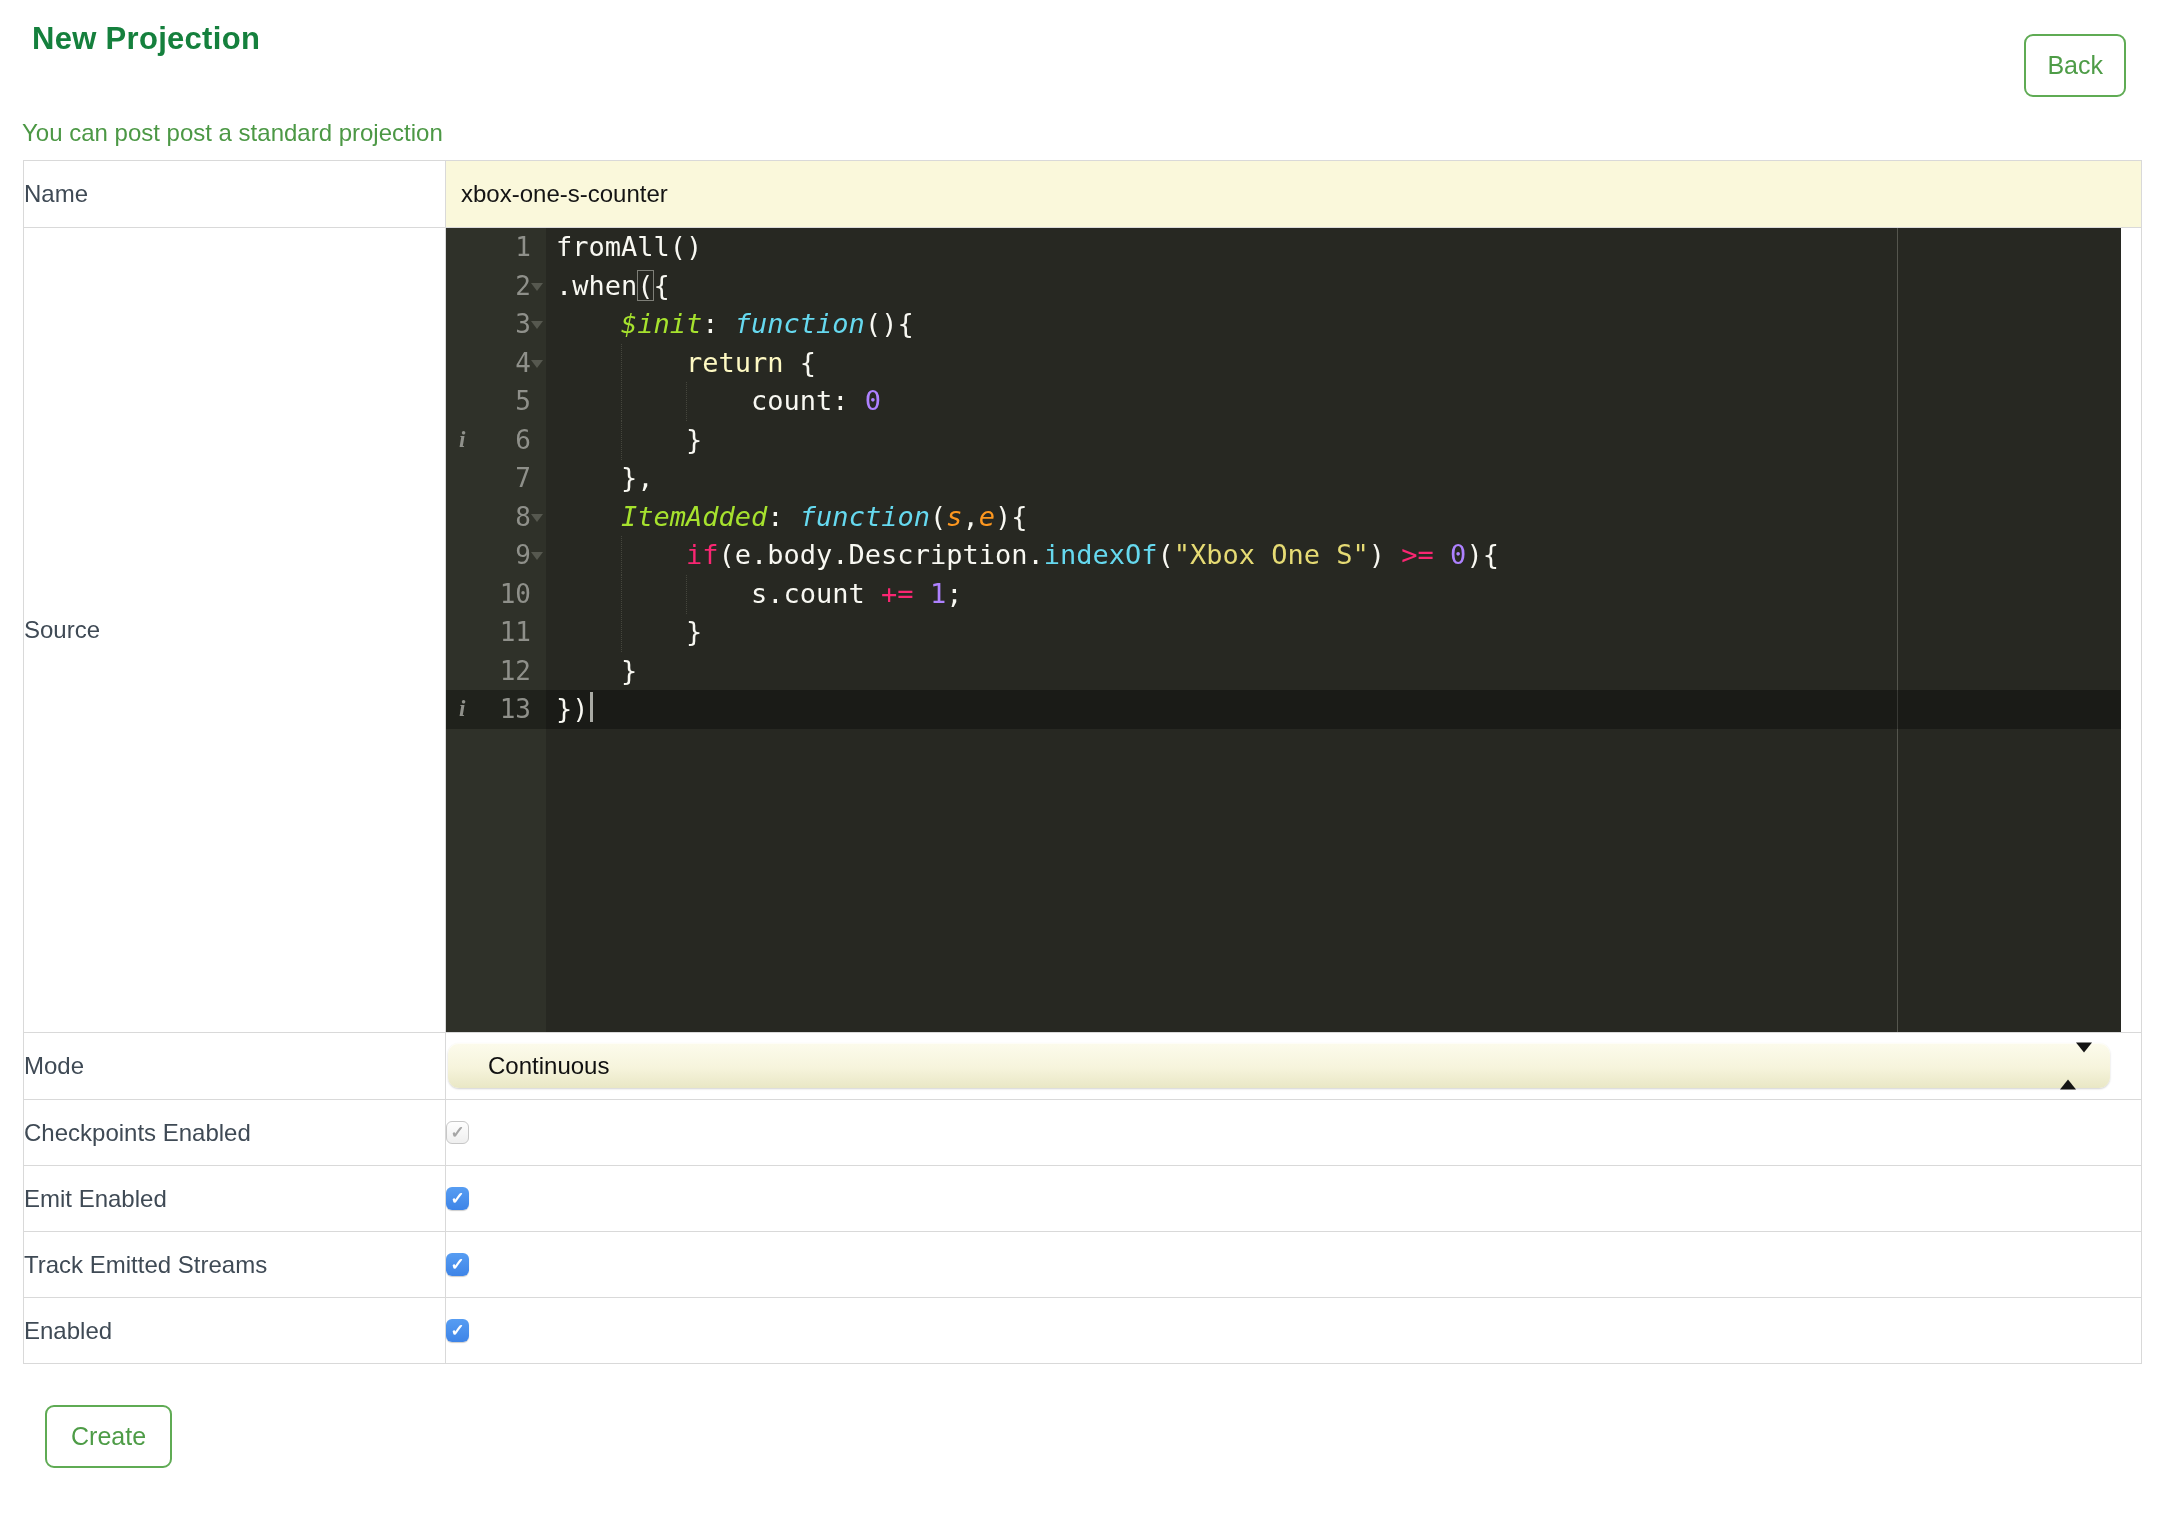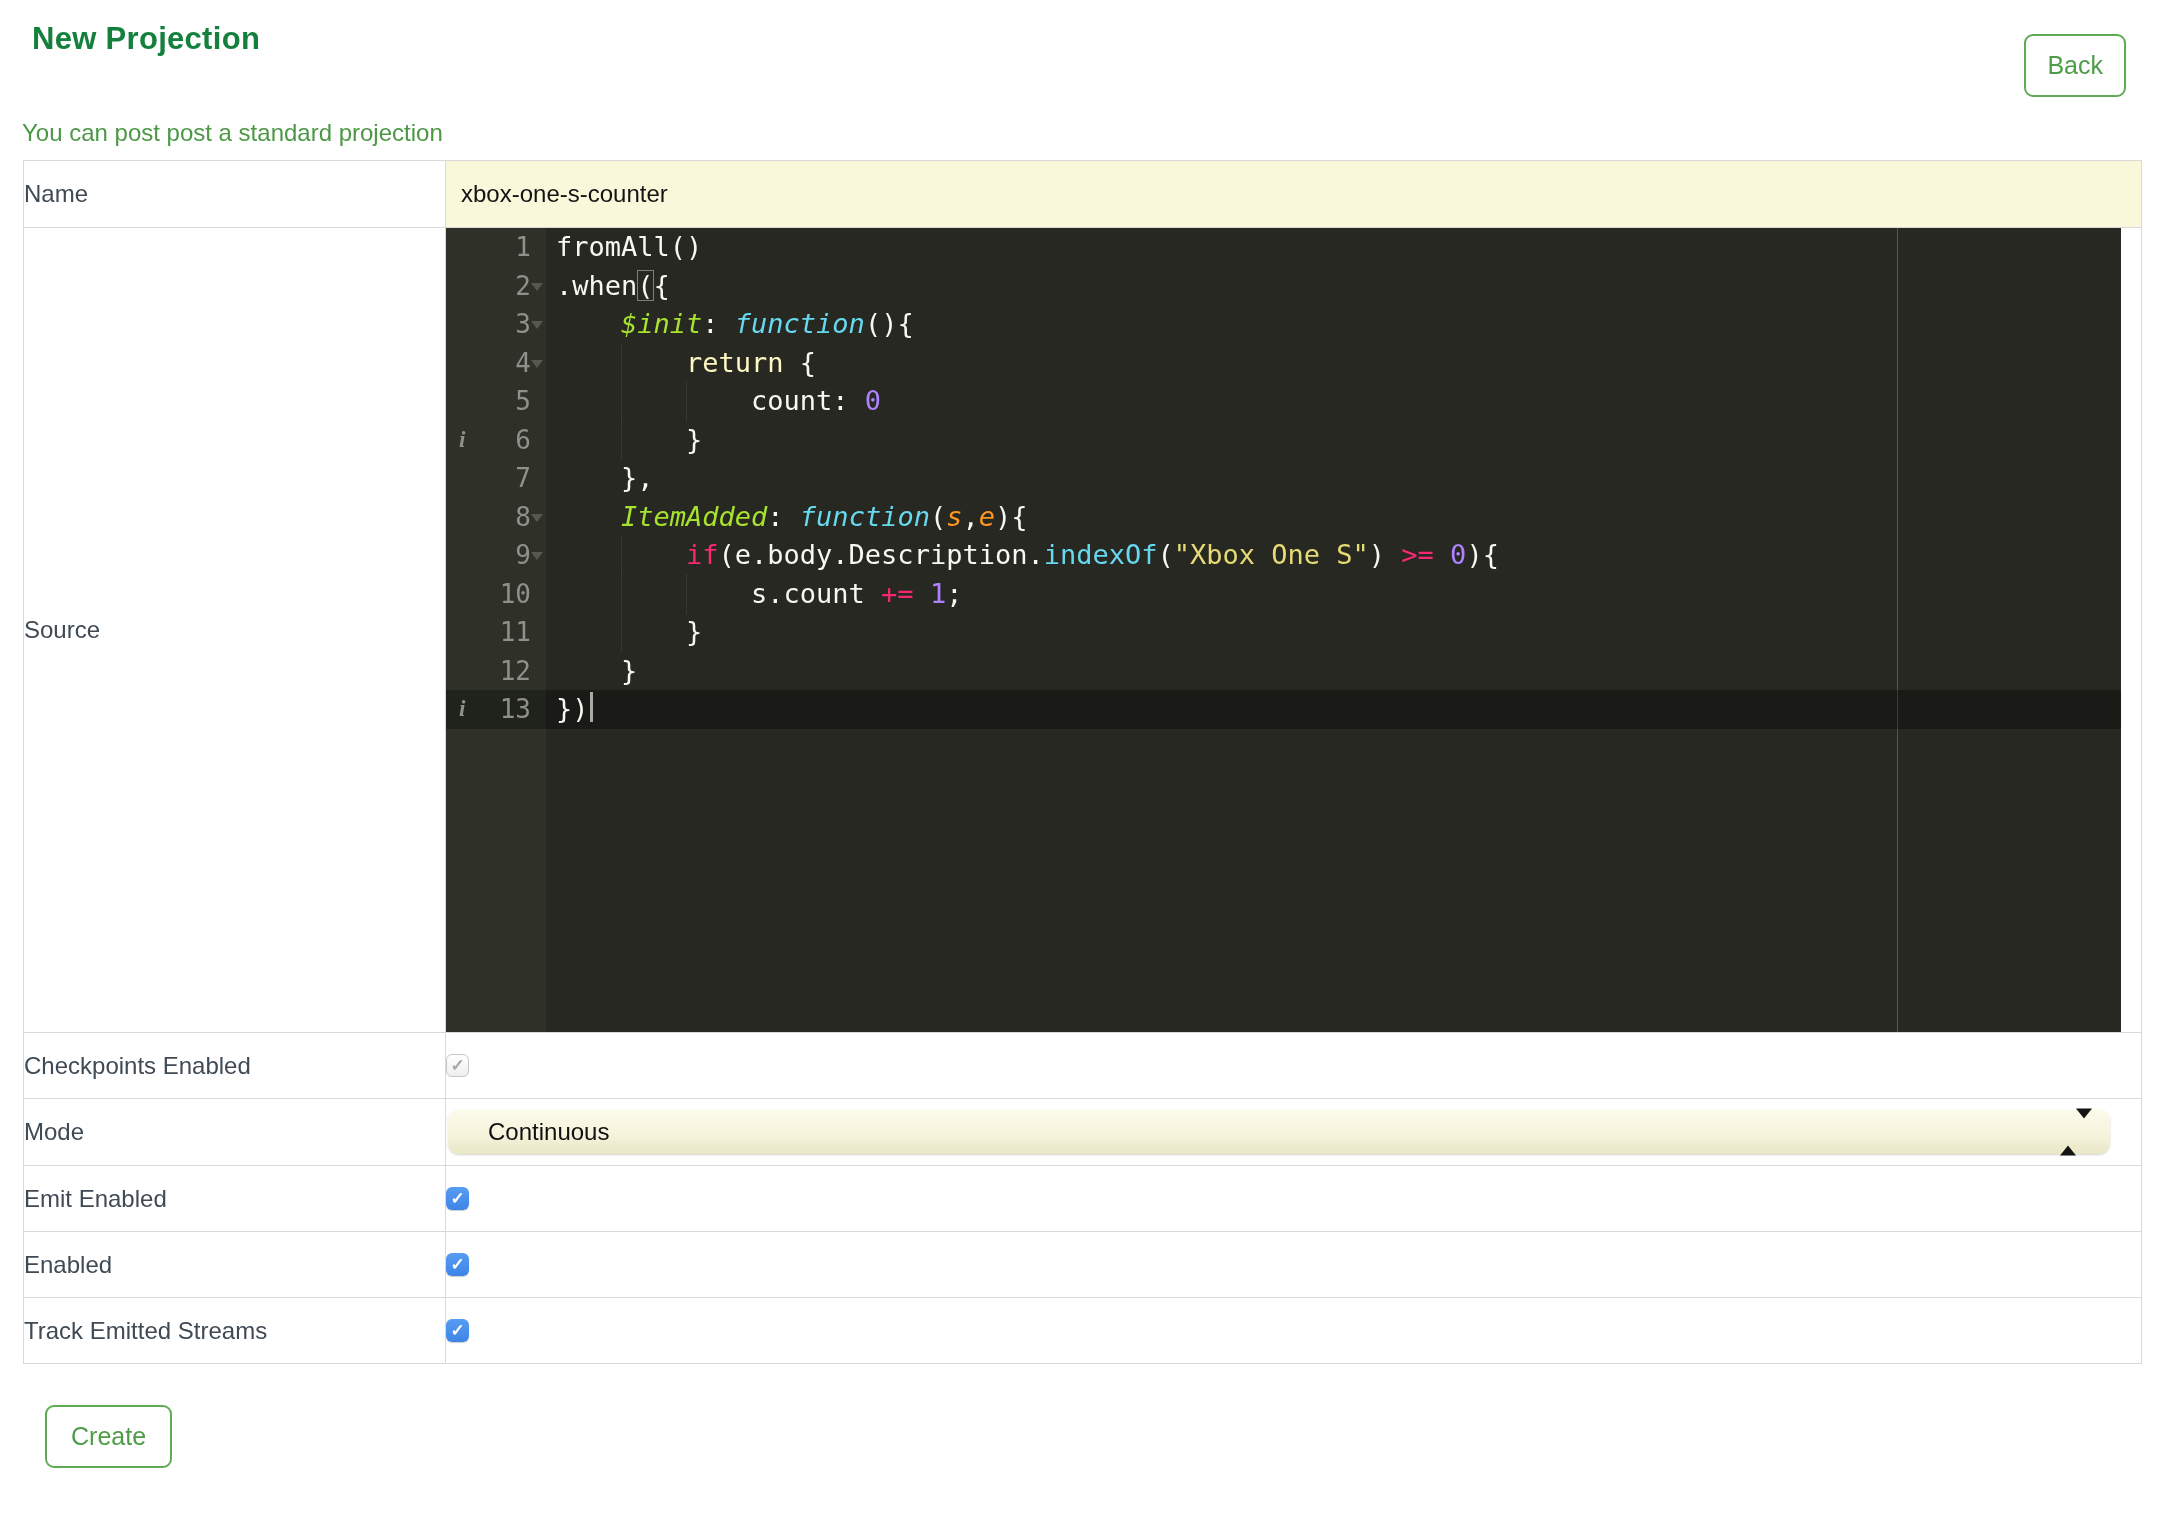--- a/index.html
+++ b/index.html
@@ -300,64 +300,64 @@
                 <div class="cline" style="top: 385px;"><span class="tok-pl" style="color: rgb(248, 248, 242);">        }</span></div>
                 <div class="cline" style="top: 423.5px;"><span class="tok-pl" style="color: rgb(248, 248, 242);">    }</span></div>
                 <div class="marker-active" style="top: 462px;"></div>
                 <div class="cline" style="top: 462px;"><span class="tok-pl" style="color: rgb(248, 248, 242);">})</span><span class="cursor"></span></div>
               </div>
         </div>
       </td>
     </tr>
 
     <tr class="row-sm">
-      <td class="lbl">Checkpoints Enabled</td>
-      <td class="val-check">
-        <div class="cb cb-disabled">
-          <span>✓</span>
-        </div>
-      </td>
-    </tr>
-
-    <tr class="row-sm">
       <td class="lbl">Mode</td>
       <td class="val-mode">
         <div class="mode-select">
           <span>Continuous</span>
           <span class="sel-arrows">
             <span class="tri-up"></span><span class="tri-down"></span>
           </span>
         </div>
       </td>
     </tr>
 
     <tr class="row-sm">
+      <td class="lbl">Checkpoints Enabled</td>
+      <td class="val-check">
+        <div class="cb cb-disabled">
+          <span>✓</span>
+        </div>
+      </td>
+    </tr>
+
+    <tr class="row-sm">
       <td class="lbl">Emit Enabled</td>
       <td class="val-check">
         <div class="cb cb-on">
           <span>✓</span>
         </div>
       </td>
     </tr>
 
     <tr class="row-sm">
+      <td class="lbl">Track Emitted Streams</td>
+      <td class="val-check">
+        <div class="cb cb-on">
+          <span>✓</span>
+        </div>
+      </td>
+    </tr>
+
+    <tr class="row-sm">
       <td class="lbl">Enabled</td>
       <td class="val-check">
         <div class="cb cb-on">
           <span>✓</span>
         </div>
       </td>
     </tr>
-
-    <tr class="row-sm">
-      <td class="lbl">Track Emitted Streams</td>
-      <td class="val-check">
-        <div class="cb cb-on">
-          <span>✓</span>
-        </div>
-      </td>
-    </tr>
   </tbody>
     </table>
 
   <button class="btn create-btn">Create</button>
 
 </div>
 
 </body></html>

